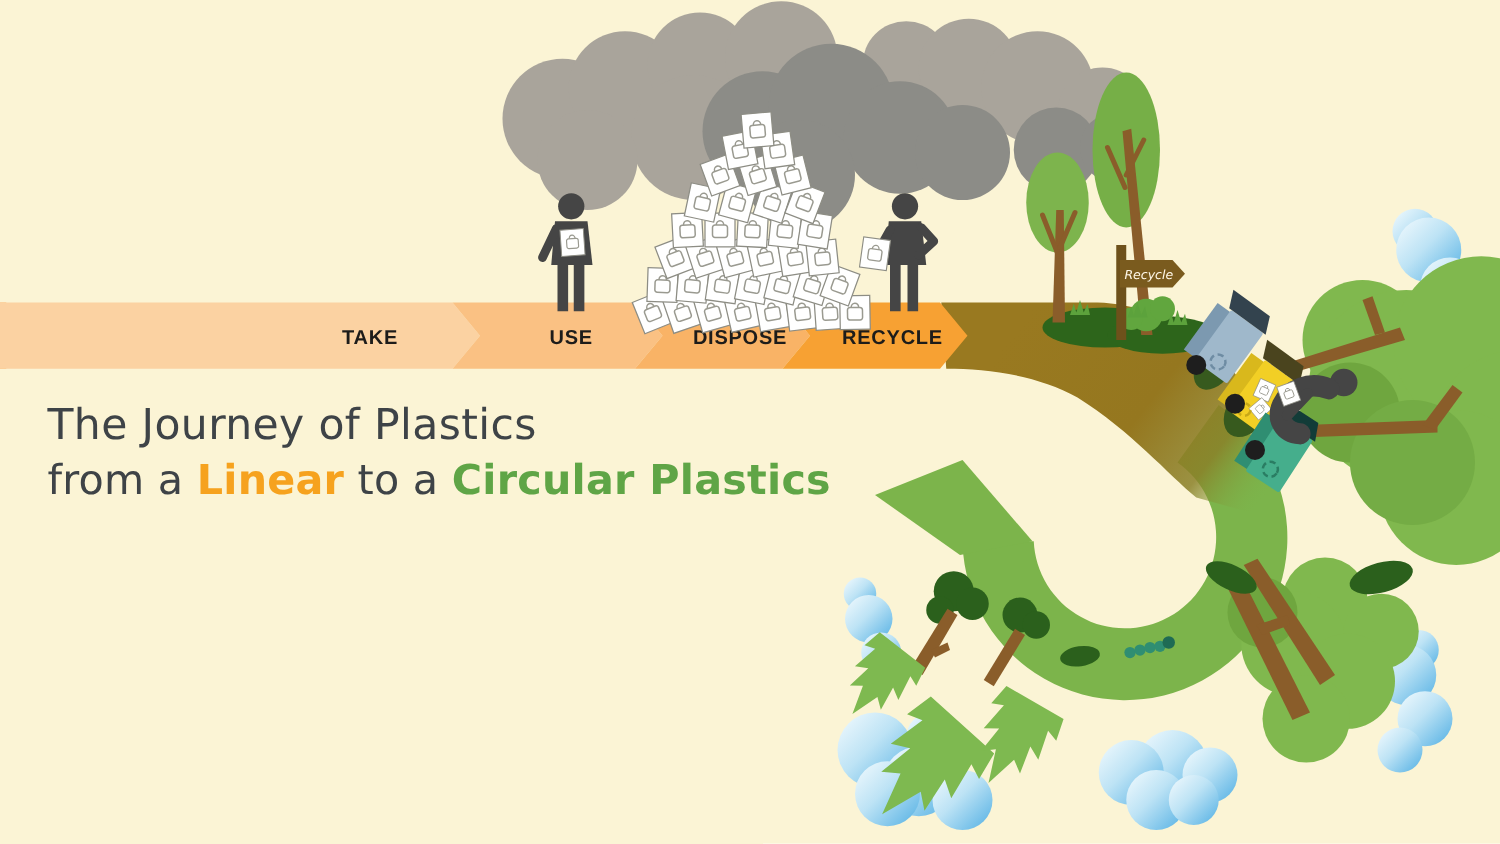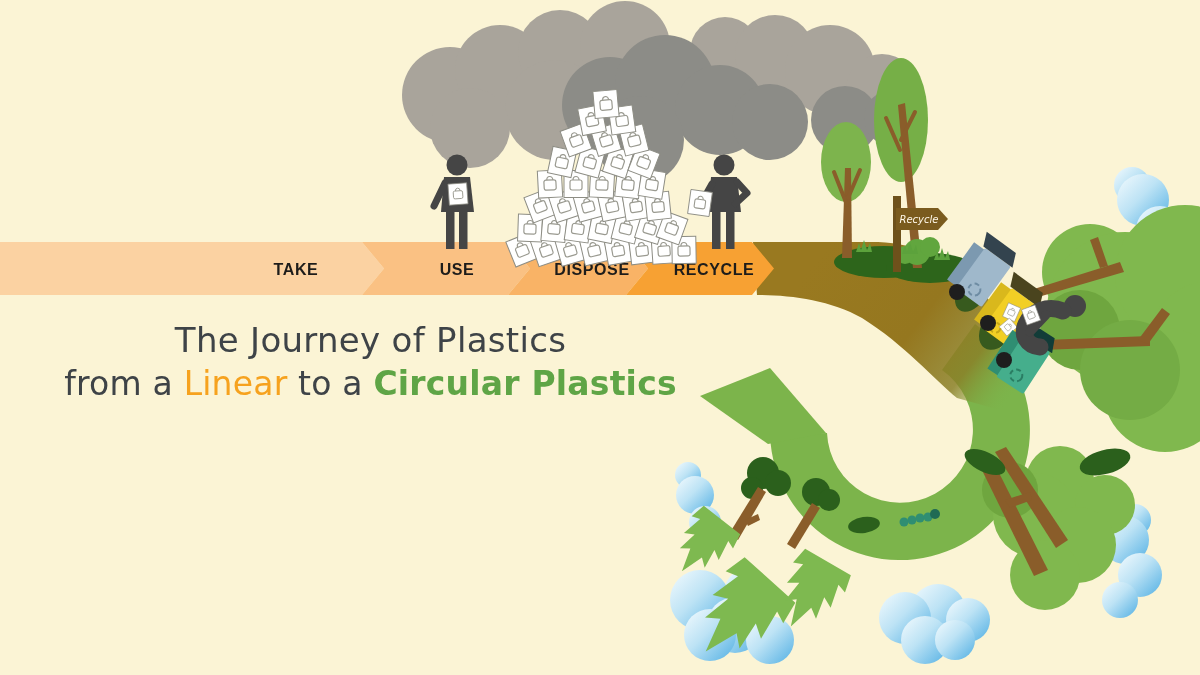--- a/index.html
+++ b/index.html
@@ -6,26 +6,26 @@
   .canvas{
     position:relative;
     width:1200px;height:675px;
     overflow:hidden;
     background:var(--bg,#FBF4D5);
     font-family:"DejaVu Sans","Liberation Sans",sans-serif;
   }
   .scene{position:absolute;left:0;top:0;}
   .title{
     position:absolute;left:38px;top:318px;width:665px;
-    text-align:center;line-height:44px;
+    line-height:44px;
     color:var(--title-base,#3E4347);
   }
   .title .t1{font-size:34px;letter-spacing:0.3px;}
   .title .t2{font-size:33px;letter-spacing:0.2px;}
-  .title .hl-linear{font-weight:normal;color:var(--title-linear,#F6A21E);}
+  .title .hl-linear{font-weight:bold;color:var(--title-linear,#F6A21E);}
   .title .hl-circular{font-weight:bold;color:var(--title-circular,#5FA546);}
   .stage-label{
     font-family:"Liberation Sans",sans-serif;
     font-weight:bold;font-size:16px;letter-spacing:0.6px;
   }
   .sign-label{
     font-family:"DejaVu Sans",sans-serif;
     font-style:italic;font-size:10px;
   }
 </style>

